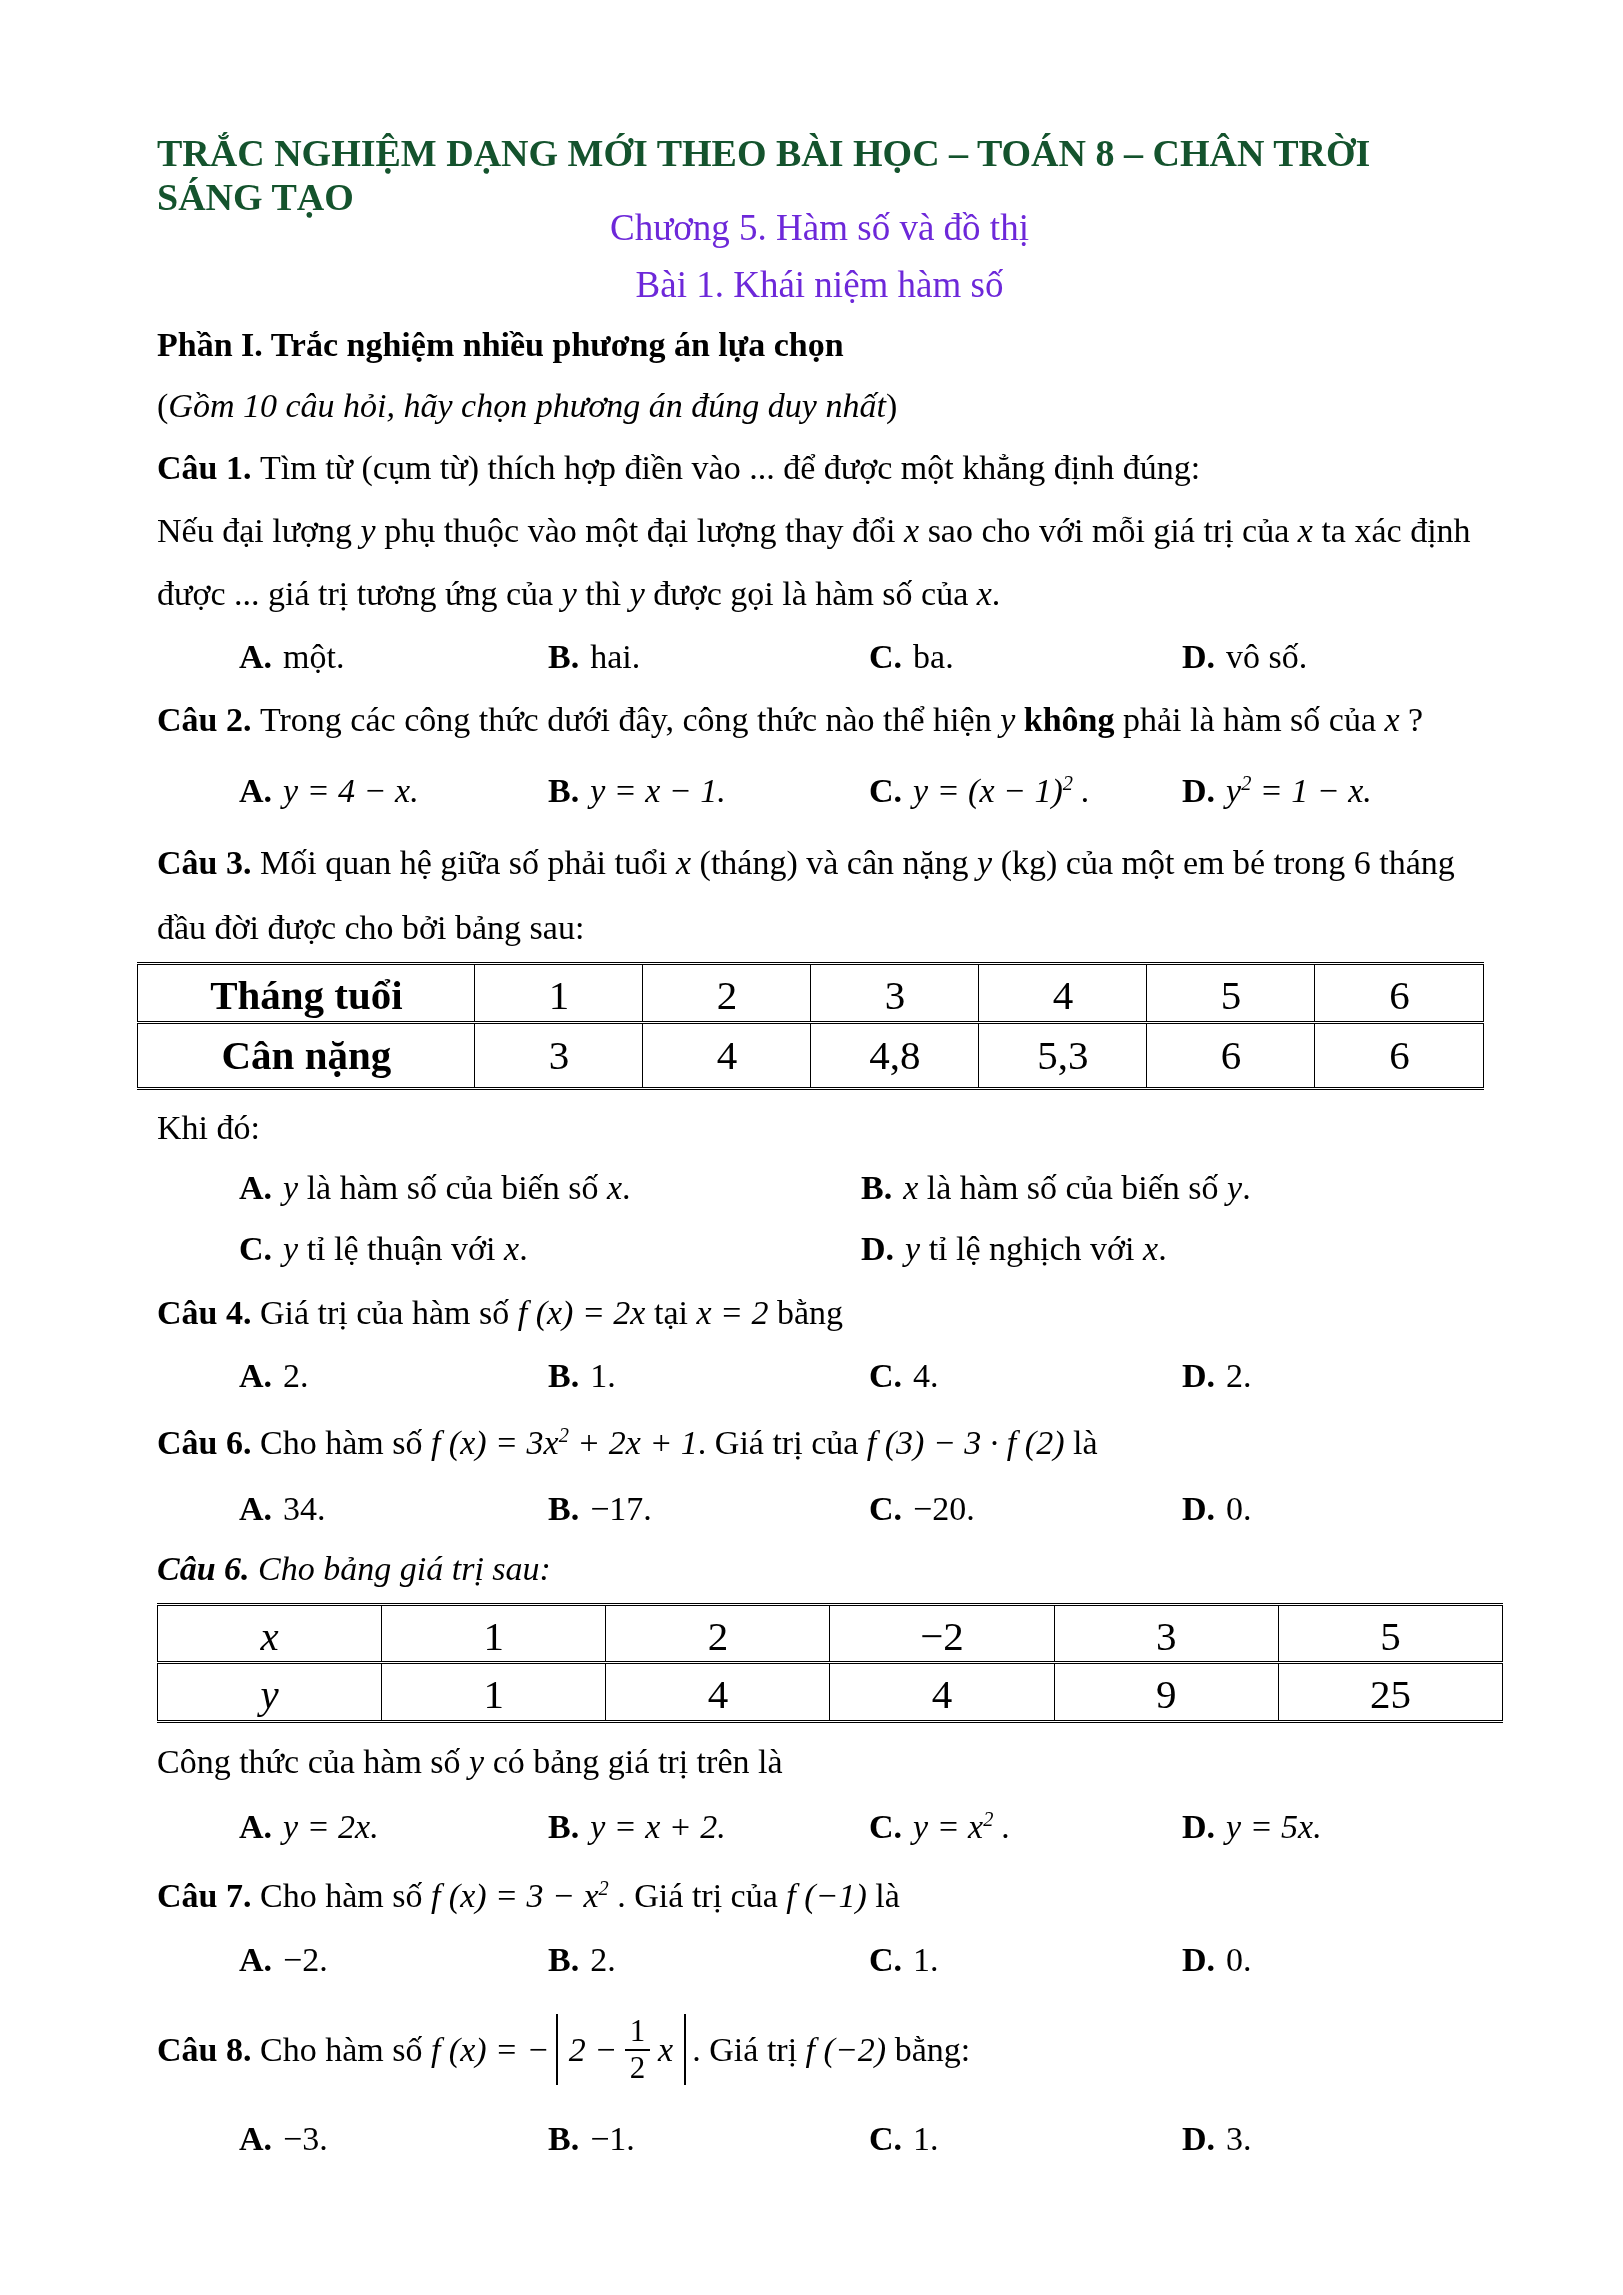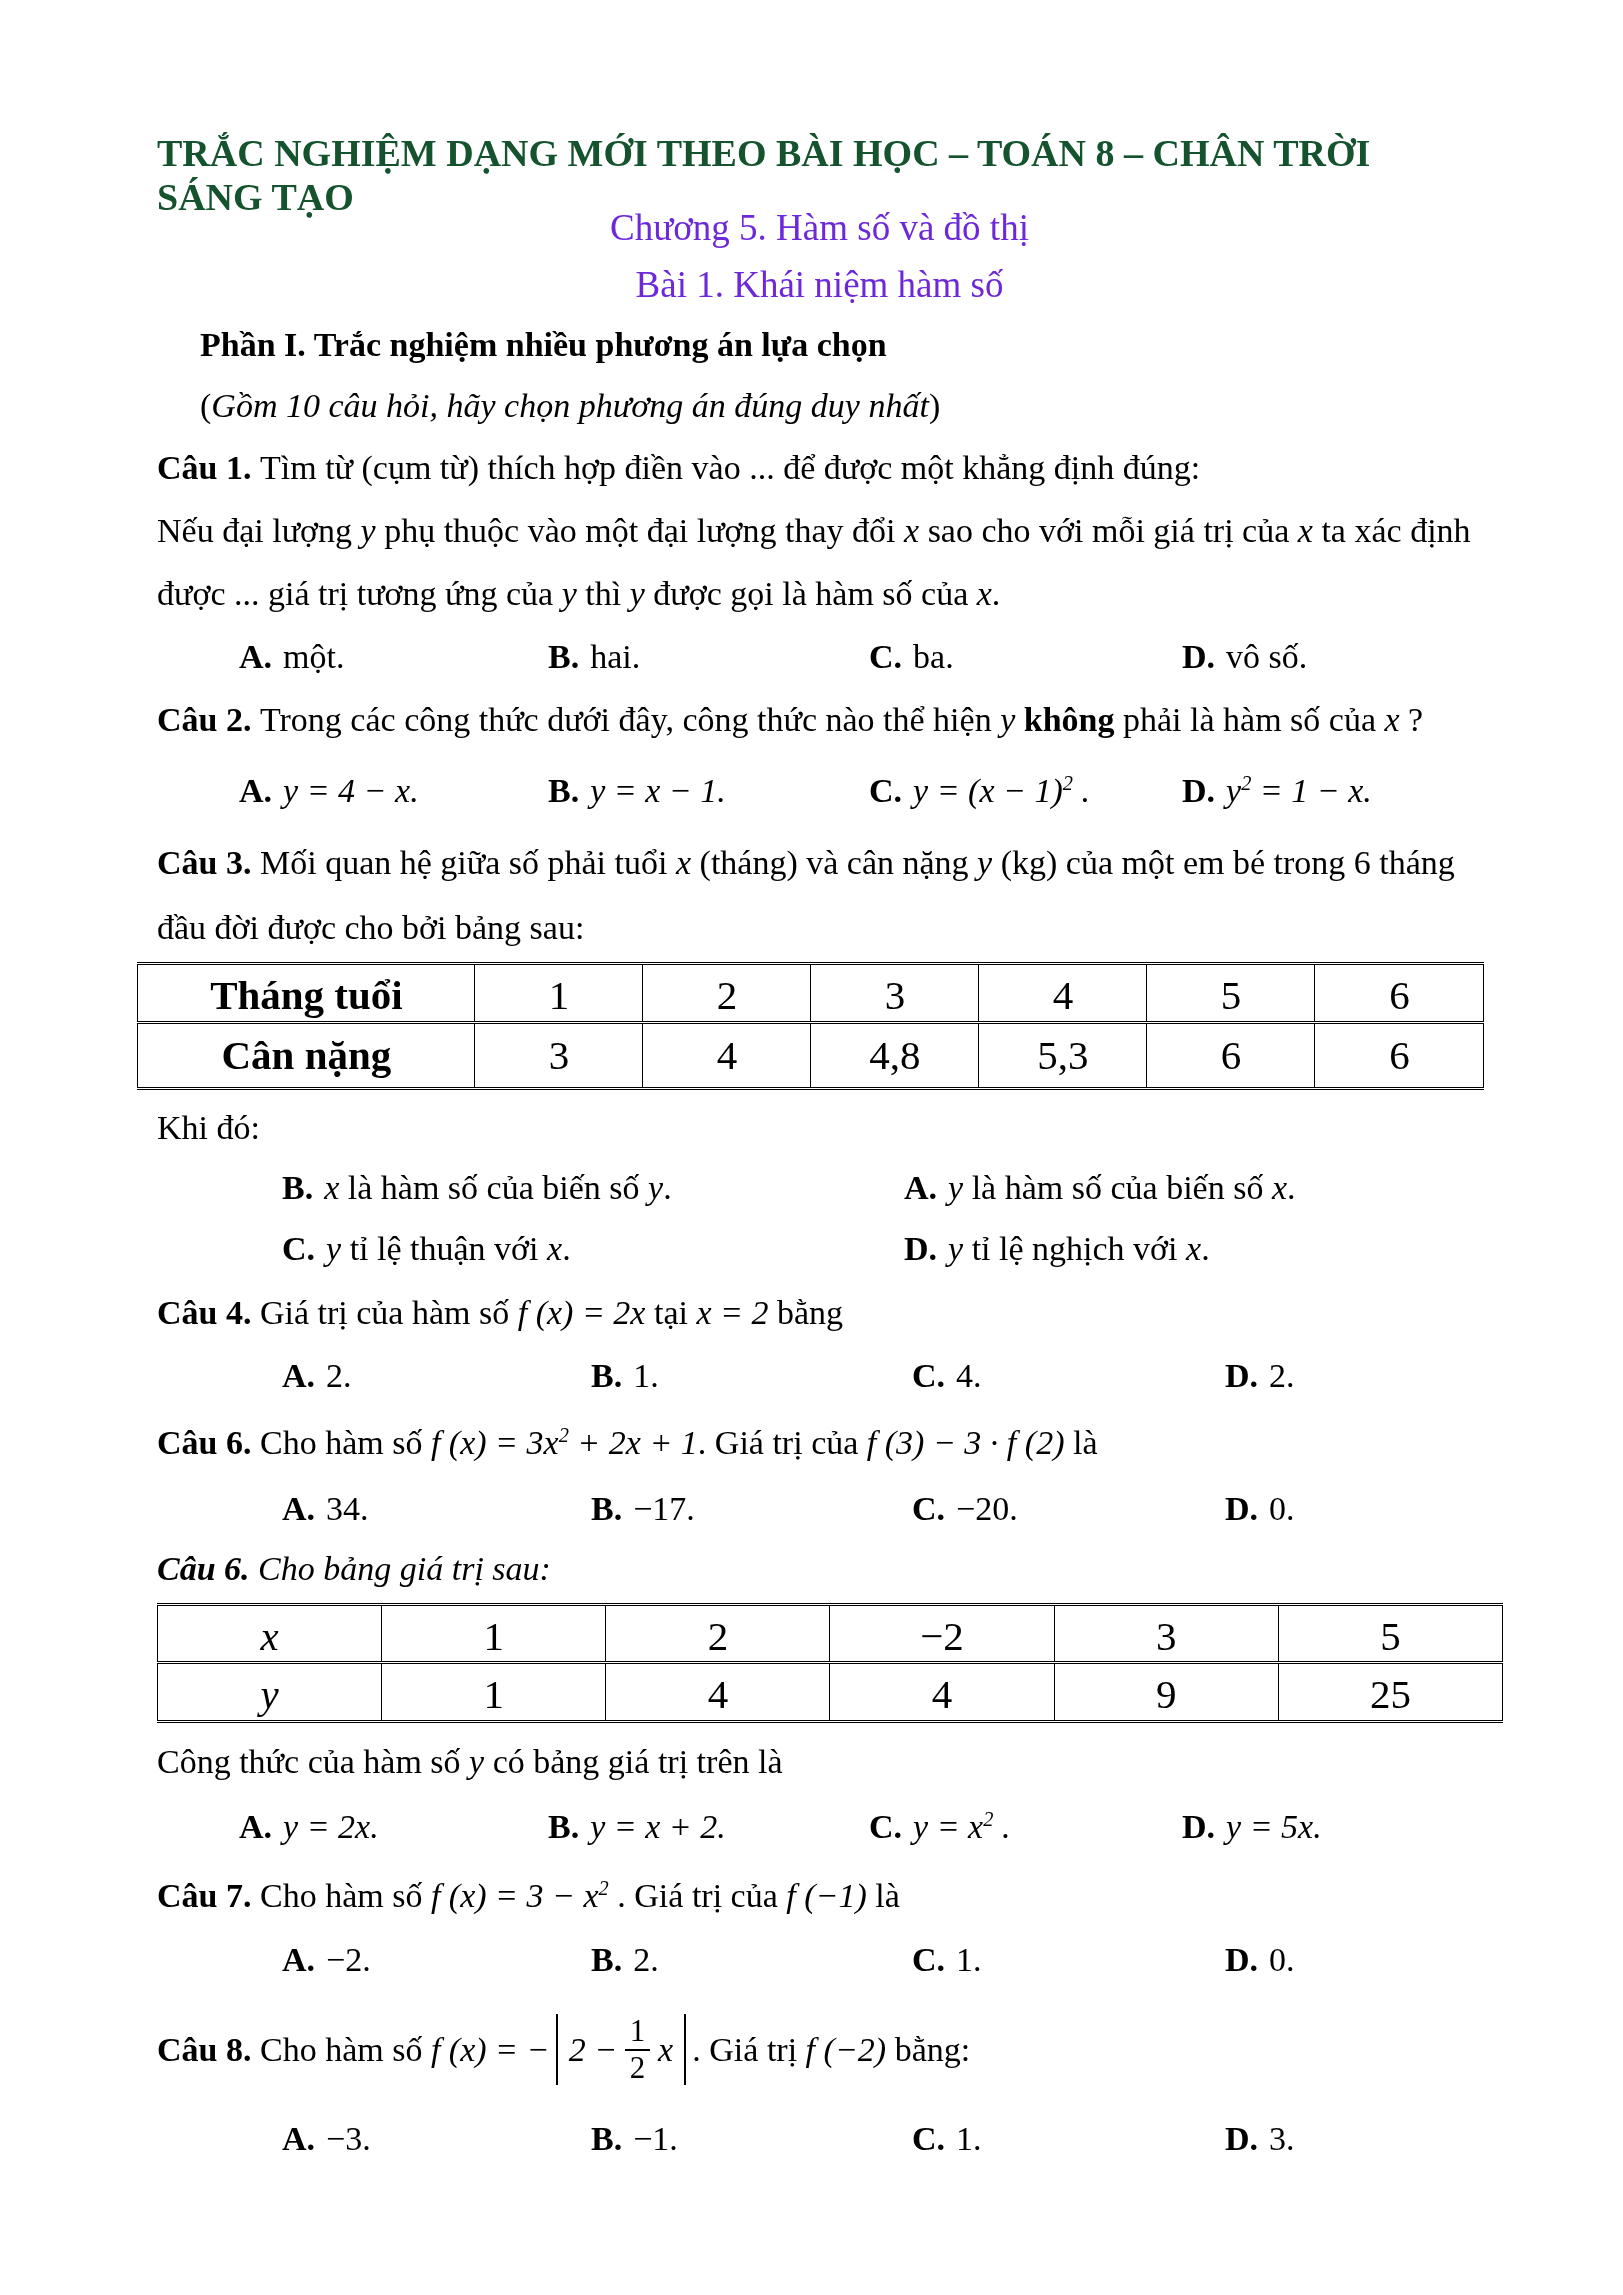--- a/index.html
+++ b/index.html
@@ -6,21 +6,21 @@
   body{
     width:1623px;height:2295px;background:#ffffff;color:#000;
     font-family:"Liberation Serif", serif;
     overflow:hidden;
   }
   .page{padding:151px 141px 0 157px;box-sizing:border-box;}
   .line{display:flex;align-items:center;font-size:34px;line-height:1.15;}
   .center{justify-content:center;}
   .title-line{height:49px;font-size:38px;font-weight:bold;color:#14532d;}
   .sub-line{height:57px;font-size:37px;font-weight:normal;color:#6d28d9;}
-  .h78{height:61px;margin-left:43px;} .h80{height:63px;} .h84{height:66px;} .h76{height:60px;}
+  .h78{height:61px;} .h80{height:63px;} .h84{height:66px;} .h76{height:60px;}
   .h72{height:57px;font-style:italic;} .h88{height:69px;} .h92{height:72px;} .h100{height:79px;}
   .h86{height:68px;} .h150{height:118px;}
   .b{font-weight:bold;}
   .i{font-style:italic;}
   .m{font-style:italic;}
   .sup{font-size:0.60em;vertical-align:super;line-height:0;}
   .opts4{display:grid;grid-template-columns:309px 321px 313px 1fr;padding-left:82px;align-items:center;font-size:34px;}
   .opts2{display:grid;grid-template-columns:622px 1fr;padding-left:82px;align-items:center;font-size:34px;}
   .opt{white-space:nowrap;}
   .opt .lbl{font-weight:bold;margin-right:11px;}
@@ -131,22 +131,22 @@
       <td>6</td>
       <td>6</td>
     </tr>
   </tbody>
     </table>
 
   <div class="line h76">
     <span><span>Khi đó:</span></span>
   </div>
   <div class="opts2 h78">
+    <span class="opt"><span class="lbl">A.</span><span><span class="m">y</span><span> là hàm số của biến số </span><span class="m">x</span><span>.</span></span></span>
     <span class="opt"><span class="lbl">B.</span><span><span class="m">x</span><span> là hàm số của biến số </span><span class="m">y</span><span>.</span></span></span>
-    <span class="opt"><span class="lbl">A.</span><span><span class="m">y</span><span> là hàm số của biến số </span><span class="m">x</span><span>.</span></span></span>
   </div>
   <div class="opts2 h78">
     <span class="opt"><span class="lbl">C.</span><span><span class="m">y</span><span> tỉ lệ thuận với </span><span class="m">x</span><span>.</span></span></span>
     <span class="opt"><span class="lbl">D.</span><span><span class="m">y</span><span> tỉ lệ nghịch với </span><span class="m">x</span><span>.</span></span></span>
   </div>
 
   <div class="line h84">
     <span><span class="b">Câu 4. </span><span>Giá trị của hàm số </span><span class="m">f (x) = 2x</span><span> tại </span><span class="m">x = 2</span><span> bằng</span></span>
   </div>
   <div class="opts4 h78">

